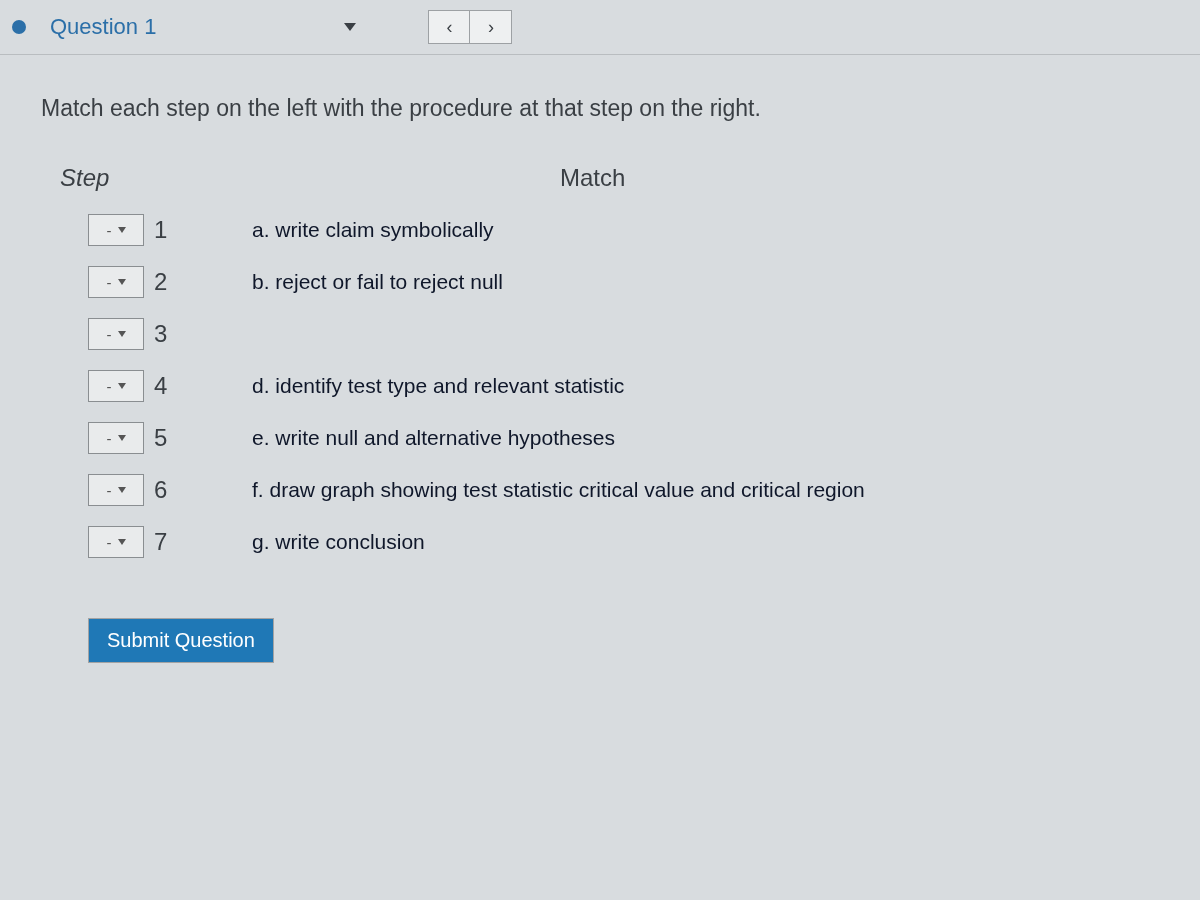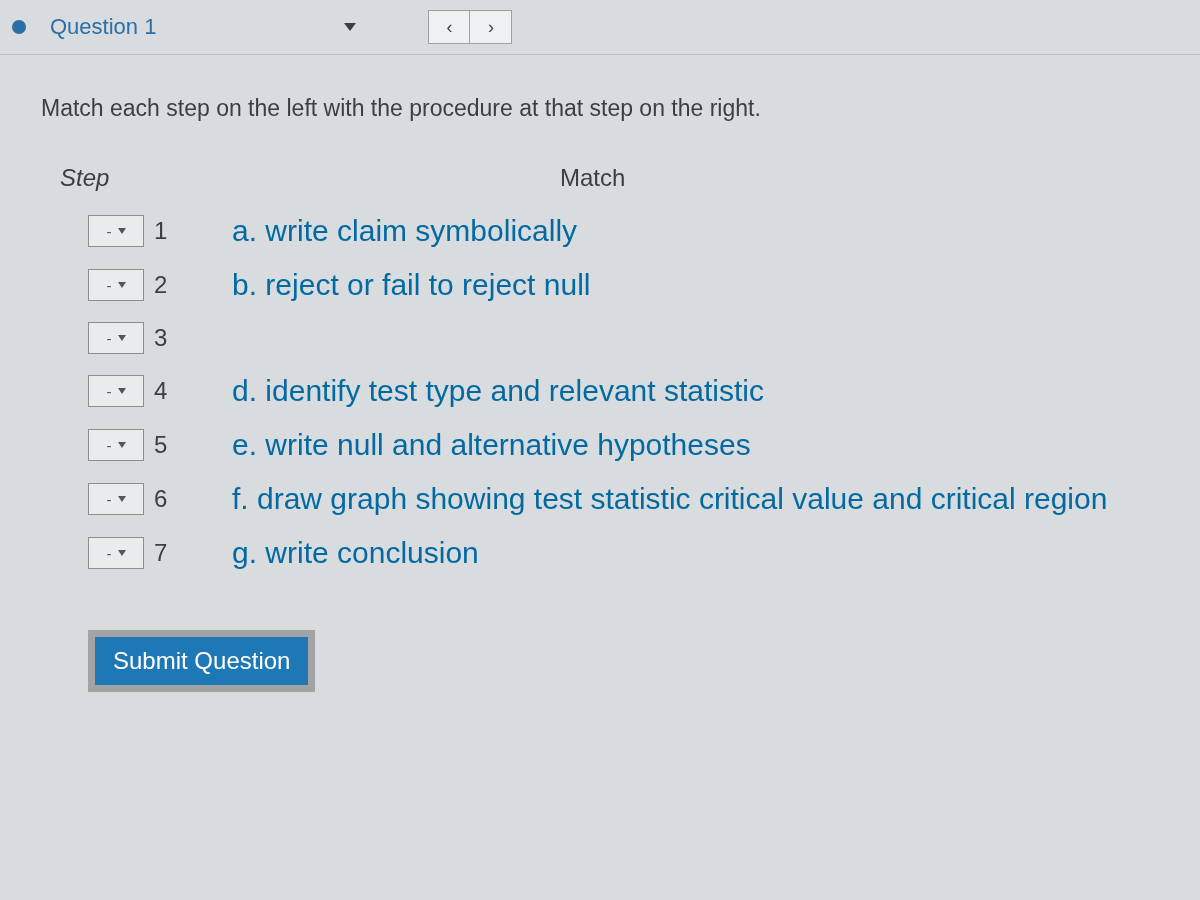--- a/index.html
+++ b/index.html
@@ -77,31 +77,31 @@
     border-left: 4px solid transparent;
     border-right: 4px solid transparent;
     border-top: 6px solid #555;
   }
   .stepnum {
     font-size: 24px; color: #3a3f44;
     margin-left: 10px;
     width: 30px;
   }
   .todo-text {
-    font-size: 30px;
-    color: #0369a1;
-    margin-left: 48px;
+    font-size: 21px;
+    color: #0f172a;
+    margin-left: 68px;
   }
 
   .submit-wrap { padding: 60px 0 0 48px; }
   .submit-btn {
     background: #1f78b6;
     color: #fff;
-    border: 7px solid #a3a3a3;
-    font-size: 24px;
+    border: 1px solid #a3a3a3;
+    font-size: 20px;
     padding: 10px 18px;
     cursor: pointer;
   }
 </style>
 </head>
 <body>
 
 <div class="topbar">
   <div class="bullet"></div>
   <div class="qtitle">Question 1</div>

